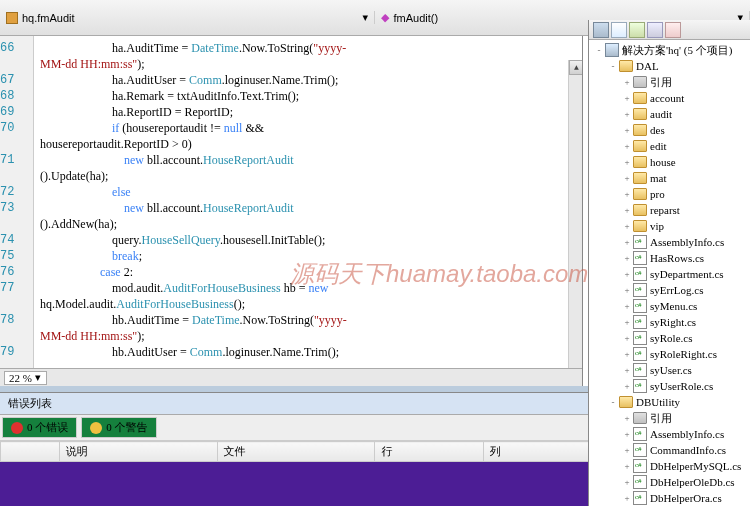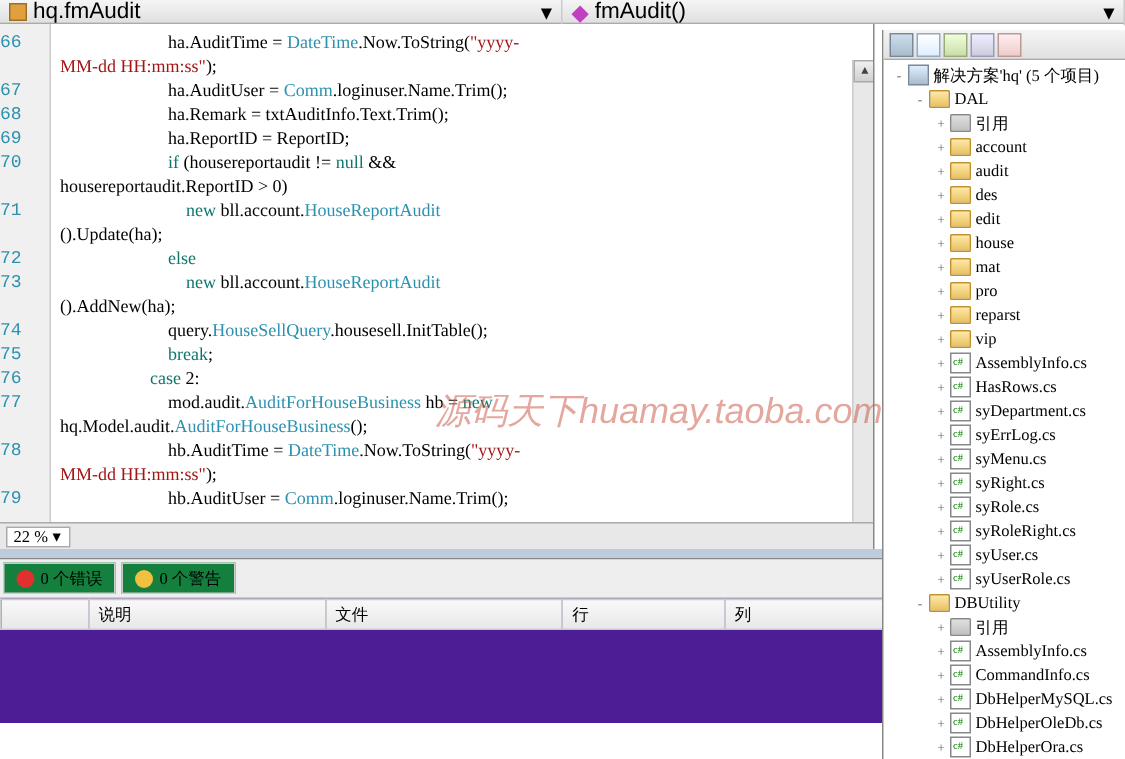--- a/index.html
+++ b/index.html
@@ -1,26 +1,26 @@
 <!DOCTYPE html>
 <html><head>
 <meta charset="utf-8">
 <style>
 * { margin: 0; padding: 0; box-sizing: border-box; }
 body { font-family: Consolas, 'Courier New', monospace; font-size: 12px; background: #fff; overflow: hidden; width: 750px; height: 506px; position: relative; }
-.top-bar { height: 16px; background: linear-gradient(#f5f5f5,#e0e0e0); border-bottom: 1px solid #aaa; display: flex; align-items: center; font-family: Tahoma, sans-serif; font-size: 15px; }
+.top-bar { height: 36px; background: linear-gradient(#f5f5f5,#e0e0e0); border-bottom: 1px solid #aaa; display: flex; align-items: center; font-family: Tahoma, sans-serif; font-size: 11px; }
 .top-bar .dropdown { flex: 1; padding: 0 6px; border-right: 1px solid #ccc; display: flex; align-items: center; gap: 4px; }
 .top-bar .icon-small { width: 12px; height: 12px; display: inline-block; }
 .main-area { display: flex; height: 350px; }
 .code-panel { width: 583px; display: flex; flex-direction: column; border-right: 1px solid #888; }
 .code-editor { flex: 1; display: flex; overflow: hidden; background: #fff; position: relative; }
 .gutter { width: 34px; background: #f0f0f0; border-right: 1px solid #ccc; text-align: left; padding-right: 4px; color: #2b91af; font-size: 12px; line-height: 16px; padding-top: 4px; }
 .gutter div { height: 16px; }
 .code-lines { flex: 1; padding: 4px 6px; line-height: 16px; font-size: 12px; white-space: pre; overflow: hidden; font-family: Liberation Serif, serif; }
-.kw { color: #0f766e; }
+.kw { color: #3b82f6; }
 .type { color: #2b91af; }
 .str { color: #a31515; }
 .field { color: #2b91af; }
 .code-lines .ln { height: 16px; }
 .zoom-bar { height: 18px; background: #e8e8e8; border-top: 1px solid #aaa; font-family: Tahoma; font-size: 11px; padding: 1px 4px; display: flex; align-items: center; }
 .splitter { height: 6px; background: #bcd; cursor: row-resize; }
 .error-panel { height: 110px; background: #f5f5f5; border-top: 1px solid #888; font-family: Tahoma; font-size: 11px; display: flex; flex-direction: column; }
 .error-title { background: #d6e3f3; padding: 3px 8px; font-weight: normal; border-bottom: 1px solid #aaa; }
 .error-tabs { display: flex; background: #eee; border-bottom: 1px solid #ccc; padding: 2px; gap: 4px; }
 .error-tab { display: flex; align-items: center; gap: 4px; padding: 2px 8px; border: 1px solid #ccc; background: #15803d; }
@@ -96,20 +96,21 @@
     <div class="zoom-bar">
       <span style="border:1px solid #aaa;padding:0 14px 0 4px;background:#fff">22 %</span>
       <span style="margin-left:-12px">▾</span>
     </div>
   </div>
 </div>
 
 <div class="splitter"></div>
 
 <div class="error-panel">
+  <div class="error-title">错误列表</div>
   <div class="error-tabs" id="errtabs">
       <div class="error-tab">
         <span class="err-icon err-red"></span>
         <span>0 个错误</span>
       </div>
       <div class="error-tab">
         <span class="err-icon err-yellow"></span>
         <span>0 个警告</span>
       </div>
     </div>

